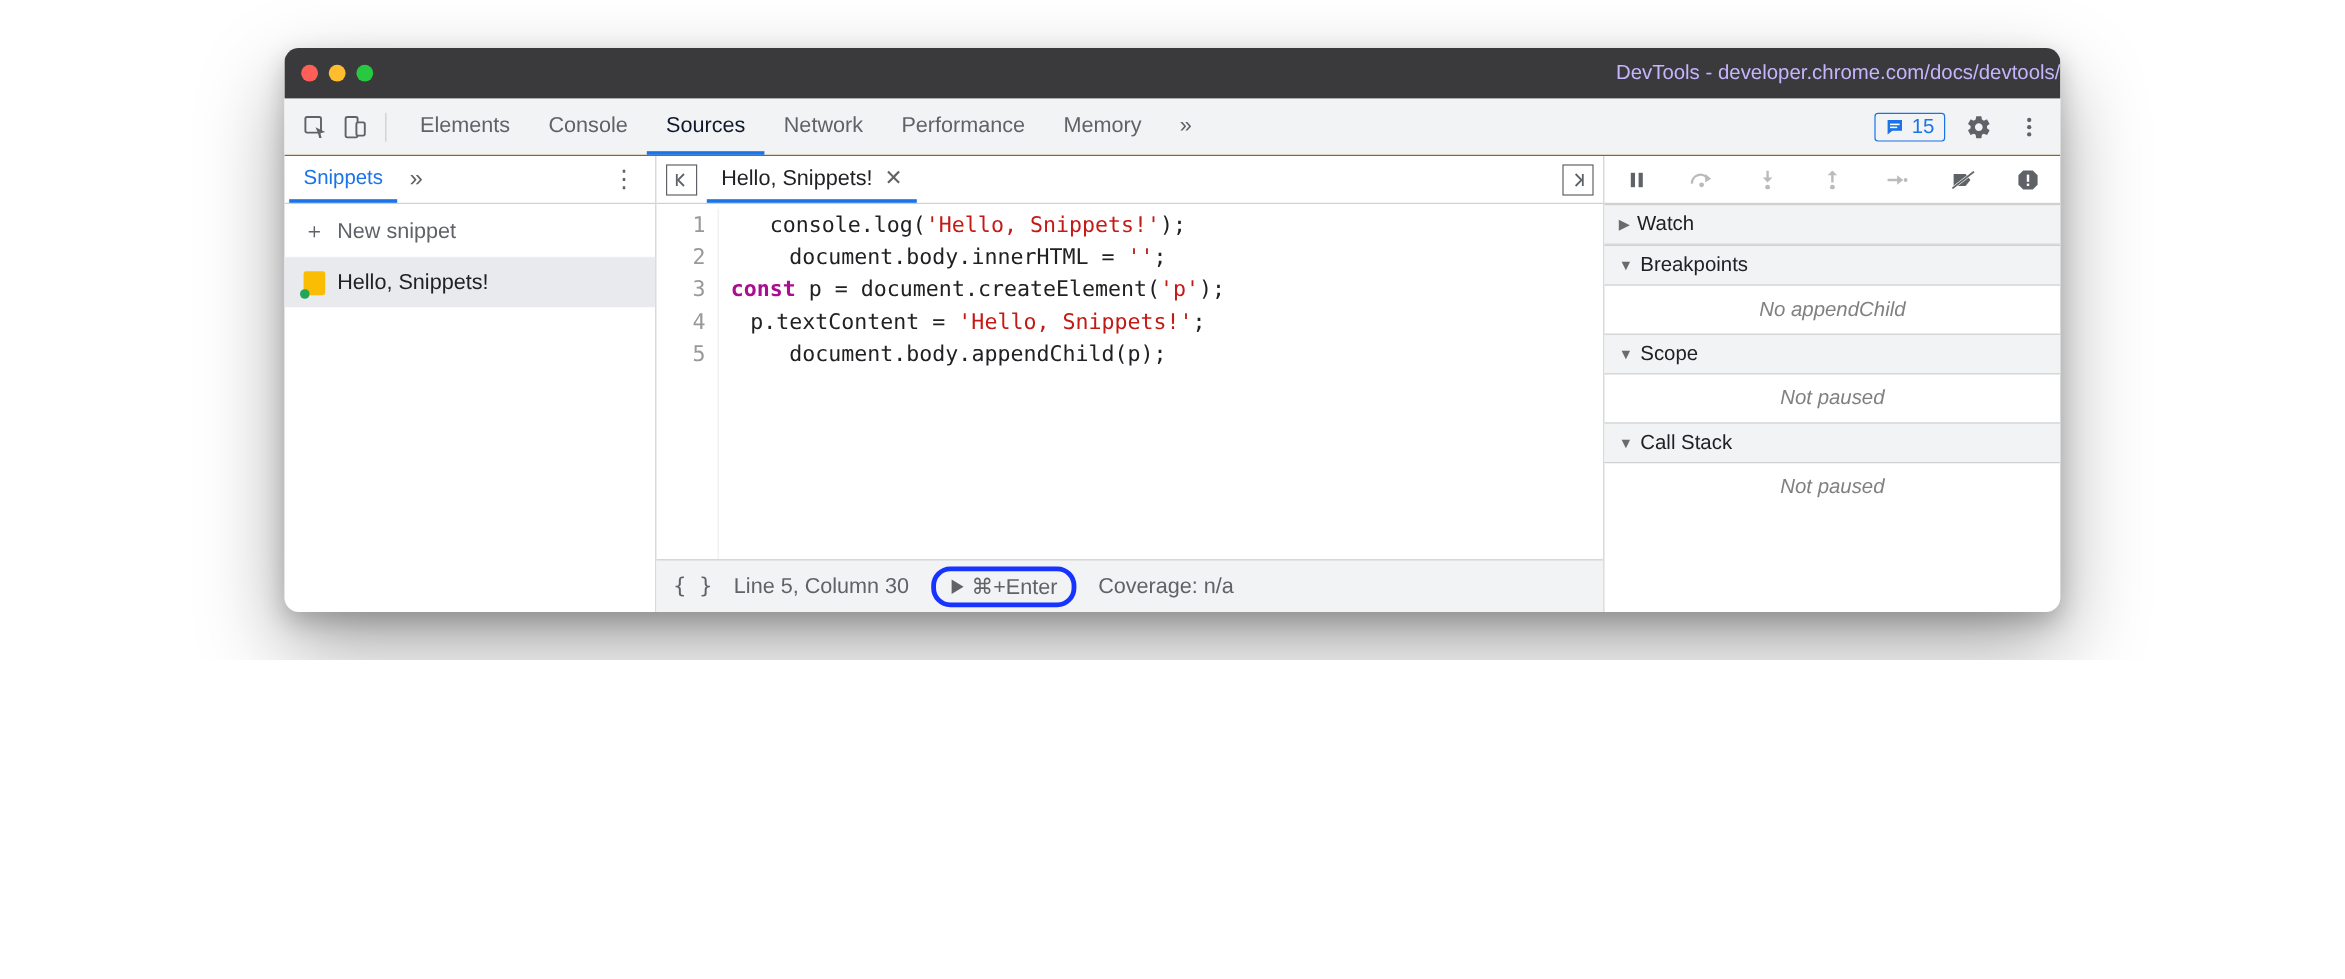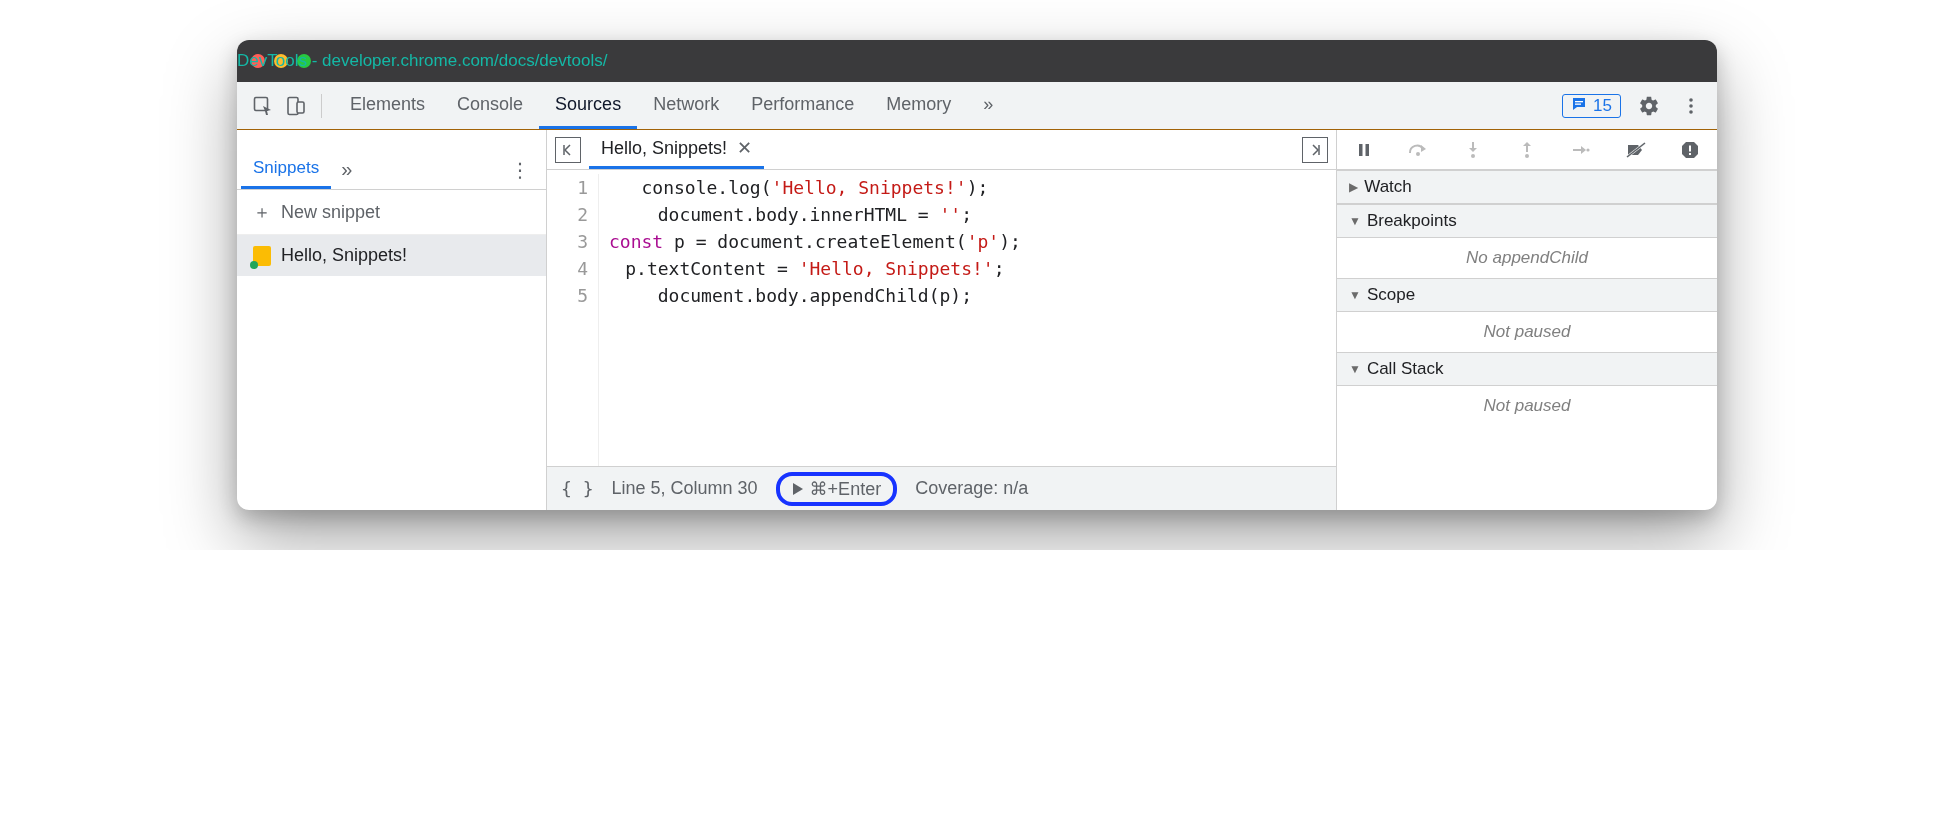--- a/index.html
+++ b/index.html
@@ -28,22 +28,22 @@
     align-items: center;
     padding: 0 14px;
     position: relative;
   }
   .traffic { display: flex; gap: 9px; }
   .dot { width: 14px; height: 14px; border-radius: 50%; }
   .dot.red { background: #ff5f57; }
   .dot.yellow { background: #febc2e; }
   .dot.green { background: #28c840; }
   .title {
-    position: absolute; left: 0; right: 0; text-align: left;
-    color: #14b8a6; font-size: 17px; font-weight: 500;
+    position: absolute; left: 0; right: 0; text-align: right;
+    color: #c4b5fd; font-size: 17px; font-weight: 500;
     pointer-events: none;
   }
   
   .toolbar {
     background: #f1f3f4;
     border-bottom: 1px solid #a16207;
     height: 48px;
     display: flex;
     align-items: center;
     padding: 0 12px;
@@ -59,33 +59,33 @@
   .tab {
     padding: 0 16px;
     display: flex; align-items: center;
     font-size: 18px; color: #5f6368;
     cursor: pointer;
     border-bottom: 3px solid transparent;
   }
   .tab.active { color: #0f172a; border-bottom-color: #1a73e8; }
   .tb-right { margin-left: auto; display: flex; align-items: center; gap: 14px; }
   .issues-badge {
-    display: flex; gap: 6px;
+    display: flex; align-items: center; gap: 6px;
     border: 1px solid #1a73e8; color: #1a73e8;
     border-radius: 3px; padding: 1px 8px; font-size: 17px;
   }
   
   .main { display: flex; height: 380px; }
   .left-pane {
     width: 310px; border-right: 1px solid #d0d0d0;
     display: flex; flex-direction: column;
   }
   .left-tabs {
     height: 40px; border-bottom: 1px solid #d0d0d0;
-    display: flex; align-items: center; padding: 0 4px; margin-top: 20px;
+    display: flex; align-items: center; padding: 0 4px;
   }
   .left-tab {
     padding: 0 12px; height: 100%; display: flex; align-items: center;
     font-size: 17px; color: #1a73e8; border-bottom: 3px solid #1a73e8;
   }
   .left-tab-more { color: #5f6368; font-size: 20px; padding: 0 10px; }
   .left-kebab { margin-left: auto; padding: 0 12px; color: #5f6368; font-size: 20px; }
   .new-snippet {
     padding: 10px 16px; font-size: 18px; color: #5f6368;
     display: flex; align-items: center; gap: 10px;
@@ -119,21 +119,21 @@
   .file-tab {
     display: flex; align-items: center; gap: 10px;
     padding: 0 12px; height: 100%; font-size: 18px; color: #202124;
     border-bottom: 3px solid #1a73e8;
   }
   .file-tab .close { color: #5f6368; font-size: 18px; cursor: pointer; }
   .editor-body { flex: 1; display: flex; font-family: "SF Mono", Menlo, Consolas, monospace; font-size: 18px; line-height: 1.5; padding-top: 4px; overflow-x: hidden; }
   .gutter { width: 52px; text-align: right; color: #999; padding-right: 10px; border-right: 1px solid #eee; }
   .code { padding-left: 10px; color: #202124; white-space: pre; text-align: center; }
   .code .str { color: #c41a16; }
-  .code .kw  { color: #aa0d91; }
+  .code .kw  { color: #aa0d91; font-weight: bold; }
   .editor-footer {
     height: 44px; border-top: 1px solid #d0d0d0;
     display: flex; align-items: center; padding: 0 14px; gap: 18px;
     font-size: 18px; color: #5f6368; background: #f1f3f4;
   }
   .pretty-print { font-family: monospace; }
   .run-btn {
     display: flex; align-items: center; gap: 6px;
     border: 4px solid #1733ff; border-radius: 16px; padding: 2px 12px;
     color: #5f6368;

